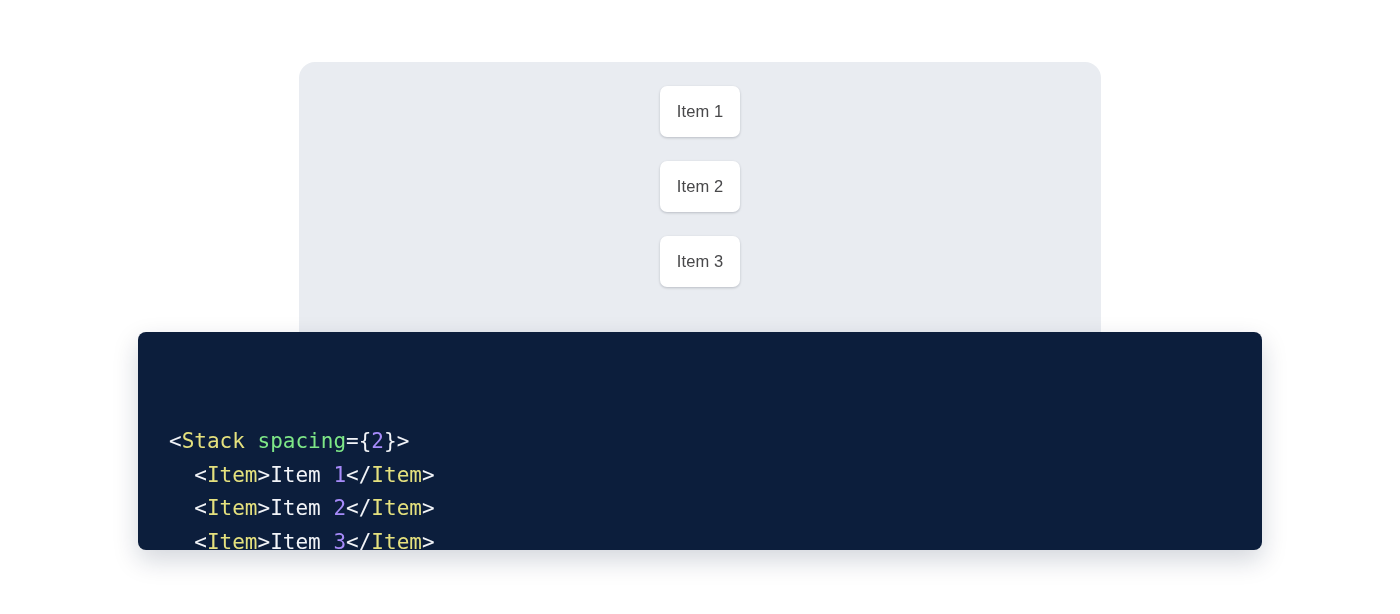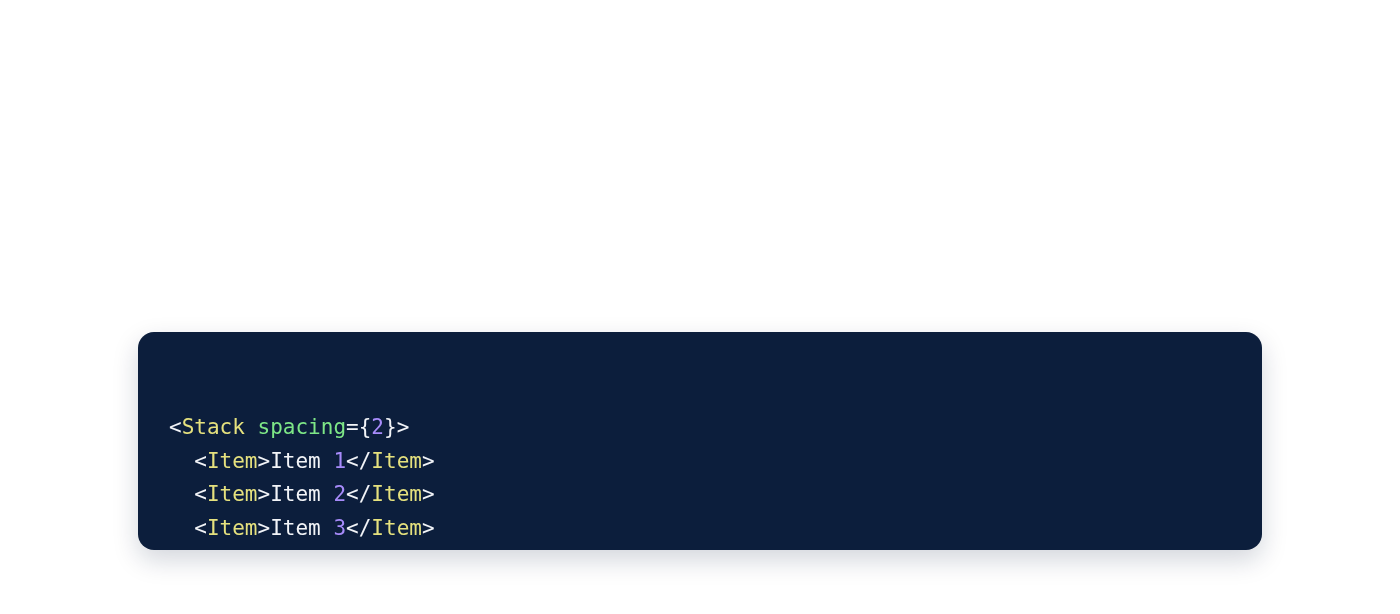--- a/index.html
+++ b/index.html
@@ -61,22 +61,22 @@
   }
 
   
   .code-block {
     position: absolute;
     left: 138px;
     top: 332px;
     width: 1124px;
     height: 218px;
     background: #0c1e3c;
-    border-radius: 16px;
-    padding: 12px 30px 26px 31px;
+    border-radius: 8px;
+    padding: 26px 30px 26px 31px;
     font-family: "DejaVu Sans Mono", "Liberation Mono", monospace;
     font-size: 21px;
     line-height: 33.6px;
     white-space: pre;
     overflow: hidden;
     box-shadow: 0 10px 26px rgba(12, 30, 60, 0.18);
   }
 
   .code-line { display: block; height: 33.6px; }
 
@@ -84,18 +84,25 @@
   .tok-tag    { color: #e5e17e; }
   .tok-attr   { color: #7ee787; }
   .tok-num    { color: #a78bfa; }
   .tok-text   { color: #f2f4f8; }
 </style>
 </head>
 <body>
 
 <div class="page-frame">
 
+  <div class="preview-panel">
+    <div class="stack">
+      <div class="stack-item">Item 1</div>
+      <div class="stack-item">Item 2</div>
+      <div class="stack-item">Item 3</div>
+    </div>
+  </div>
 
   <div class="code-block">
     <code id="code-body"><span class="code-line"><span class="tok-punct">&lt;</span><span class="tok-tag">Stack</span><span class="tok-text"> </span><span class="tok-attr">spacing</span><span class="tok-punct">={</span><span class="tok-num">2</span><span class="tok-punct">}&gt;</span></span><span class="code-line"><span class="tok-punct">  &lt;</span><span class="tok-tag">Item</span><span class="tok-punct">&gt;</span><span class="tok-text">Item </span><span class="tok-num">1</span><span class="tok-punct">&lt;/</span><span class="tok-tag">Item</span><span class="tok-punct">&gt;</span></span><span class="code-line"><span class="tok-punct">  &lt;</span><span class="tok-tag">Item</span><span class="tok-punct">&gt;</span><span class="tok-text">Item </span><span class="tok-num">2</span><span class="tok-punct">&lt;/</span><span class="tok-tag">Item</span><span class="tok-punct">&gt;</span></span><span class="code-line"><span class="tok-punct">  &lt;</span><span class="tok-tag">Item</span><span class="tok-punct">&gt;</span><span class="tok-text">Item </span><span class="tok-num">3</span><span class="tok-punct">&lt;/</span><span class="tok-tag">Item</span><span class="tok-punct">&gt;</span></span></code>
   </div>
 
 </div>
 
 </body></html>

